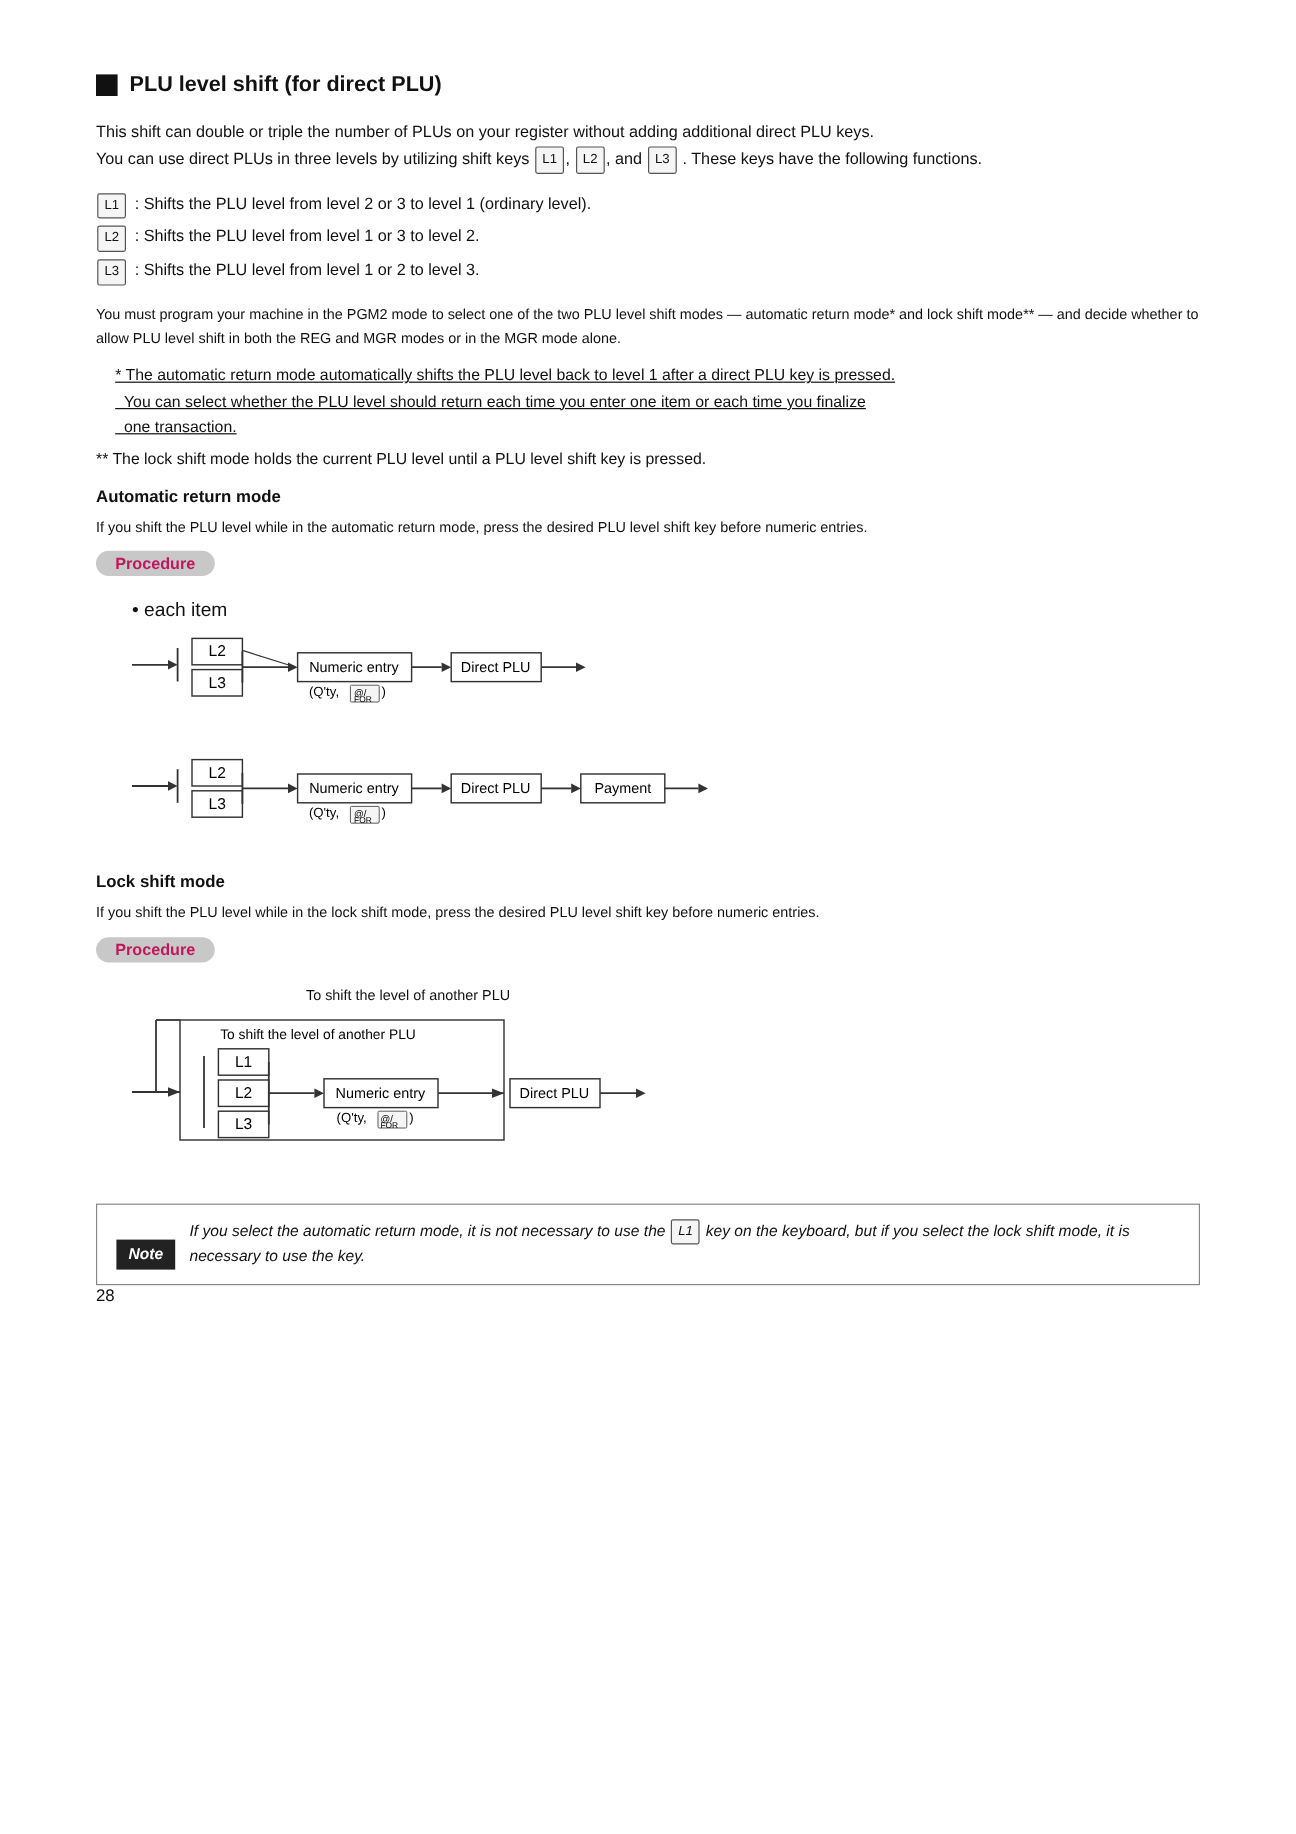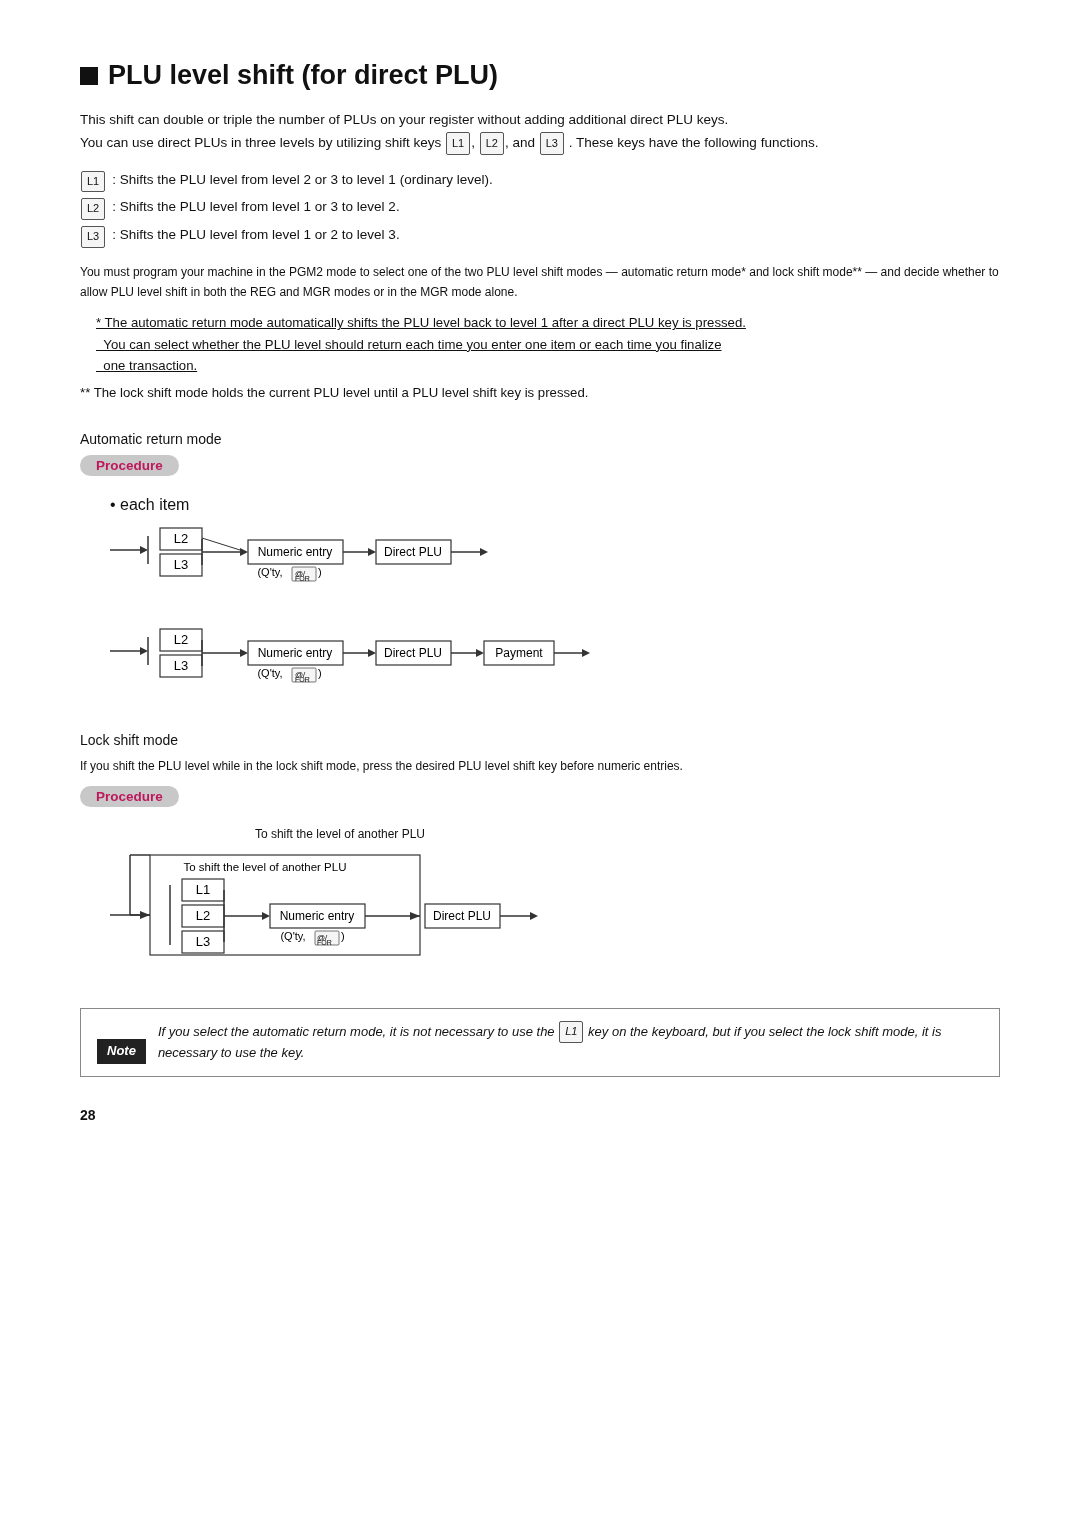--- a/index.html
+++ b/index.html
@@ -9,21 +9,21 @@
       font-size: 13.5px;
       color: #111;
       width: 1080px;
       min-height: 1528px;
       padding: 60px 80px 80px 80px;
     }
     .page-title {
       display: flex;
       align-items: center;
       gap: 10px;
-      font-size: 27px;
+      font-size: 18px;
       font-weight: bold;
       margin-bottom: 18px;
     }
     .black-square {
       width: 18px;
       height: 18px;
       background: #111;
       display: inline-block;
       flex-shrink: 0;
     }
@@ -69,22 +69,22 @@
       margin-left: 16px;
       margin-bottom: 4px;
     }
     .footnote-double {
       font-size: 13.2px;
       line-height: 1.6;
       margin-bottom: 10px;
     }
     .subheading {
       font-size: 14px;
-      font-weight: normal;
-      margin: 28px 0 8px 0;
+      font-weight: bold;
+      margin: 12px 0 8px 0;
     }
     .procedure-badge {
       display: inline-block;
       background: #c8c8c8;
       color: #be185d;
       font-size: 13.5px;
       font-weight: bold;
       padding: 3px 16px;
       border-radius: 12px;
       margin-bottom: 10px;
@@ -114,23 +114,22 @@
       font-style: italic;
       font-weight: bold;
       font-size: 13px;
       background: #222;
       color: #fff;
       padding: 2px 10px;
       white-space: nowrap;
       flex-shrink: 0;
     }
     .page-number {
-      font-weight: bold;
+      font-weight: normal;
       font-size: 14px;
-      margin-top: 30px;
     }
   </style>
 </head>
 <body>
 
 <div class="page-title">
   <span class="black-square"></span>
   <span>PLU level shift (for direct PLU)</span>
 </div>
 
@@ -165,20 +164,21 @@
     * The automatic return mode automatically shifts the PLU level back to level 1 after a direct PLU key is pressed.<br>
     &nbsp;&nbsp;You can select whether the PLU level should return each time you enter one item or each time you finalize<br>
     &nbsp;&nbsp;one transaction.
   </p>
 </div>
 
 <p class="footnote-double">** The lock shift mode holds the current PLU level until a PLU level shift key is pressed.</p>
 
 <div>
   <p class="subheading">Automatic return mode</p>
+  <p class="paragraph">If you shift the PLU level while in the automatic return mode, press the desired PLU level shift key before numeric entries.</p>
 
   <div>
     <span class="procedure-badge">Procedure</span>
   </div>
 
   <div class="diagram-section">
     <p class="diagram-label">• each item</p>
     <div class="diagram-svg-container">
       <svg width="480" height="80">
 

